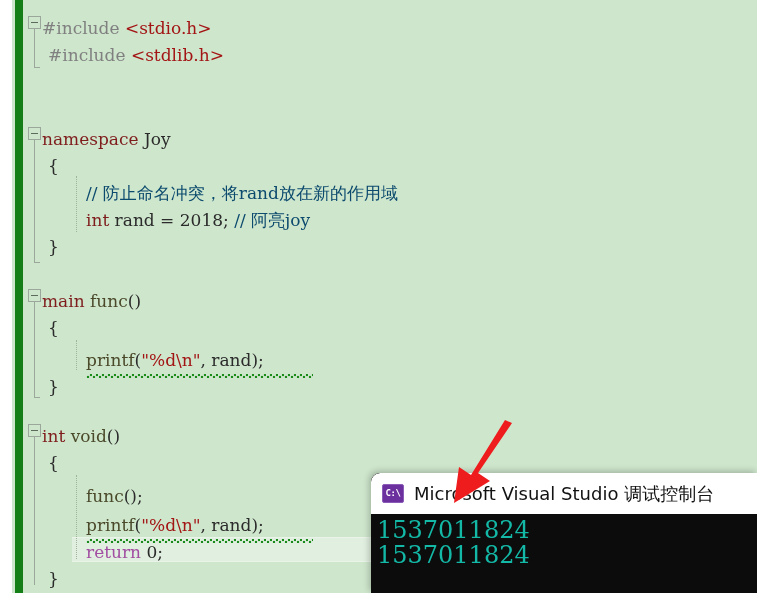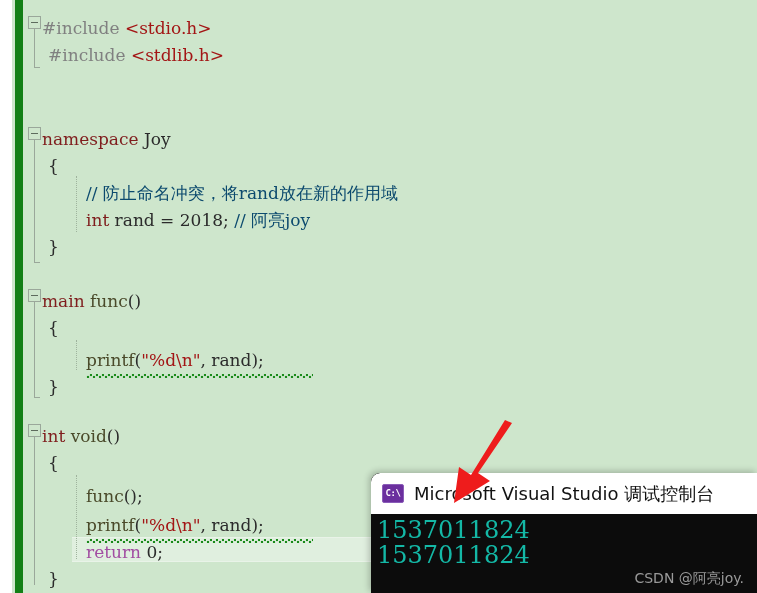--- a/index.html
+++ b/index.html
@@ -249,21 +249,20 @@
   </div>
 
   <div class="console-win">
     <div class="console-title">
       <div class="console-icon">C:\</div>
       <div class="console-title-text">Microsoft Visual Studio 调试控制台</div>
     </div>
     <div class="console-body">
       <div class="console-line">1537011824</div>
       <div class="console-line">1537011824</div>
-      <div class="watermark">CSDN @阿亮joy.</div>
     </div>
   </div>
 
   <svg class="arrow-svg" viewBox="0 0 100 95">
     <polygon points="82,8 48,58 60,66 24,88 29,52 41,60 75,5" fill="#ee1c1c"></polygon>
   </svg>
 
 </div>
 
 </body></html>

